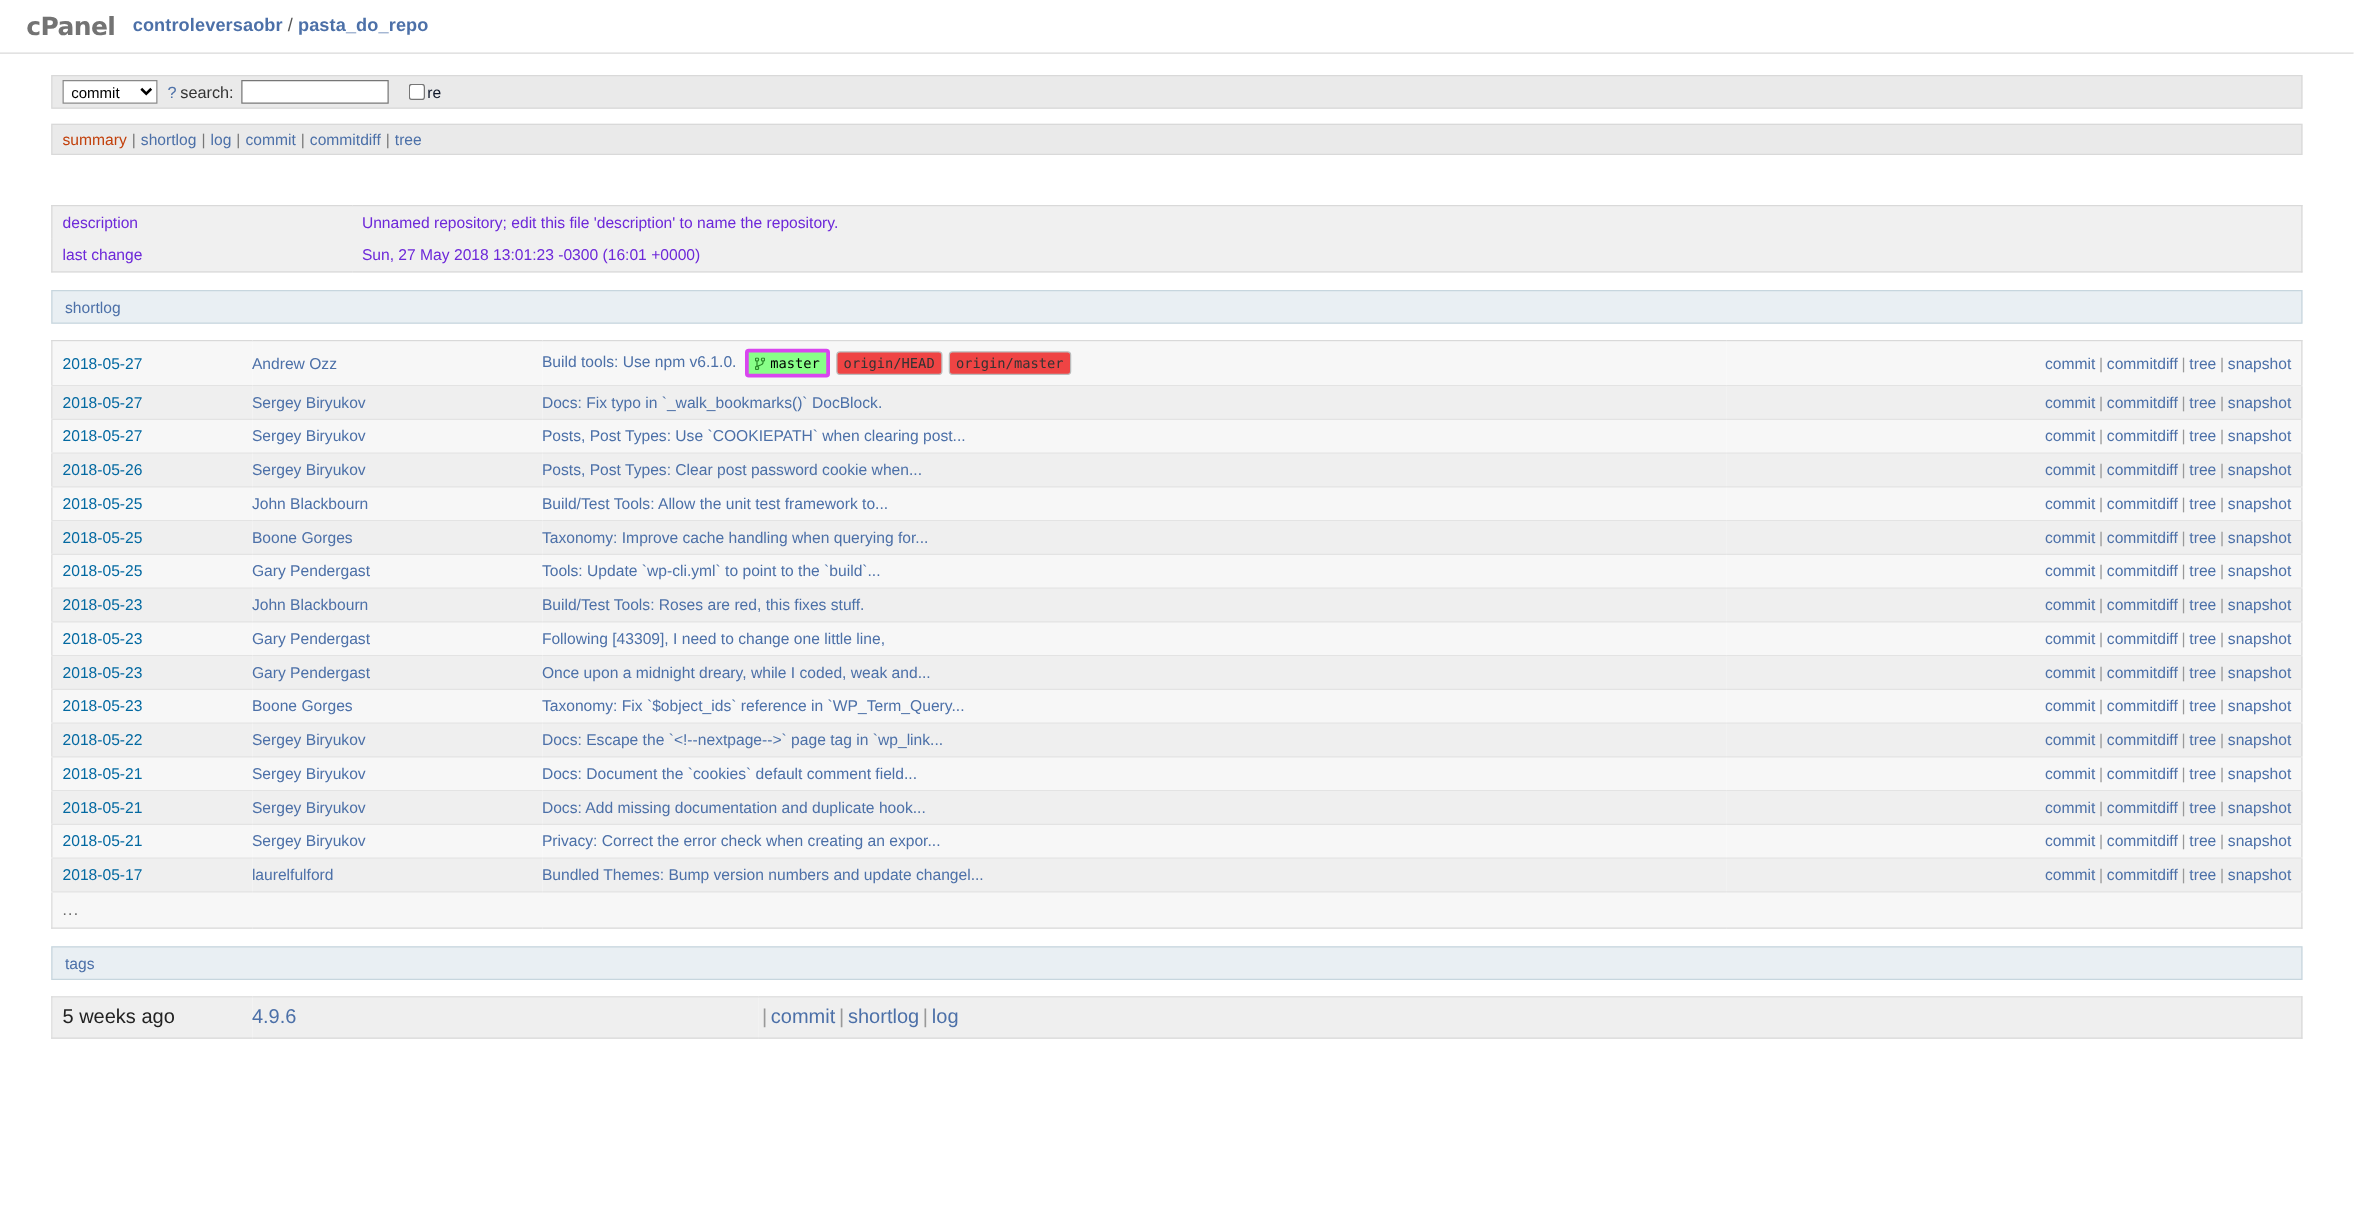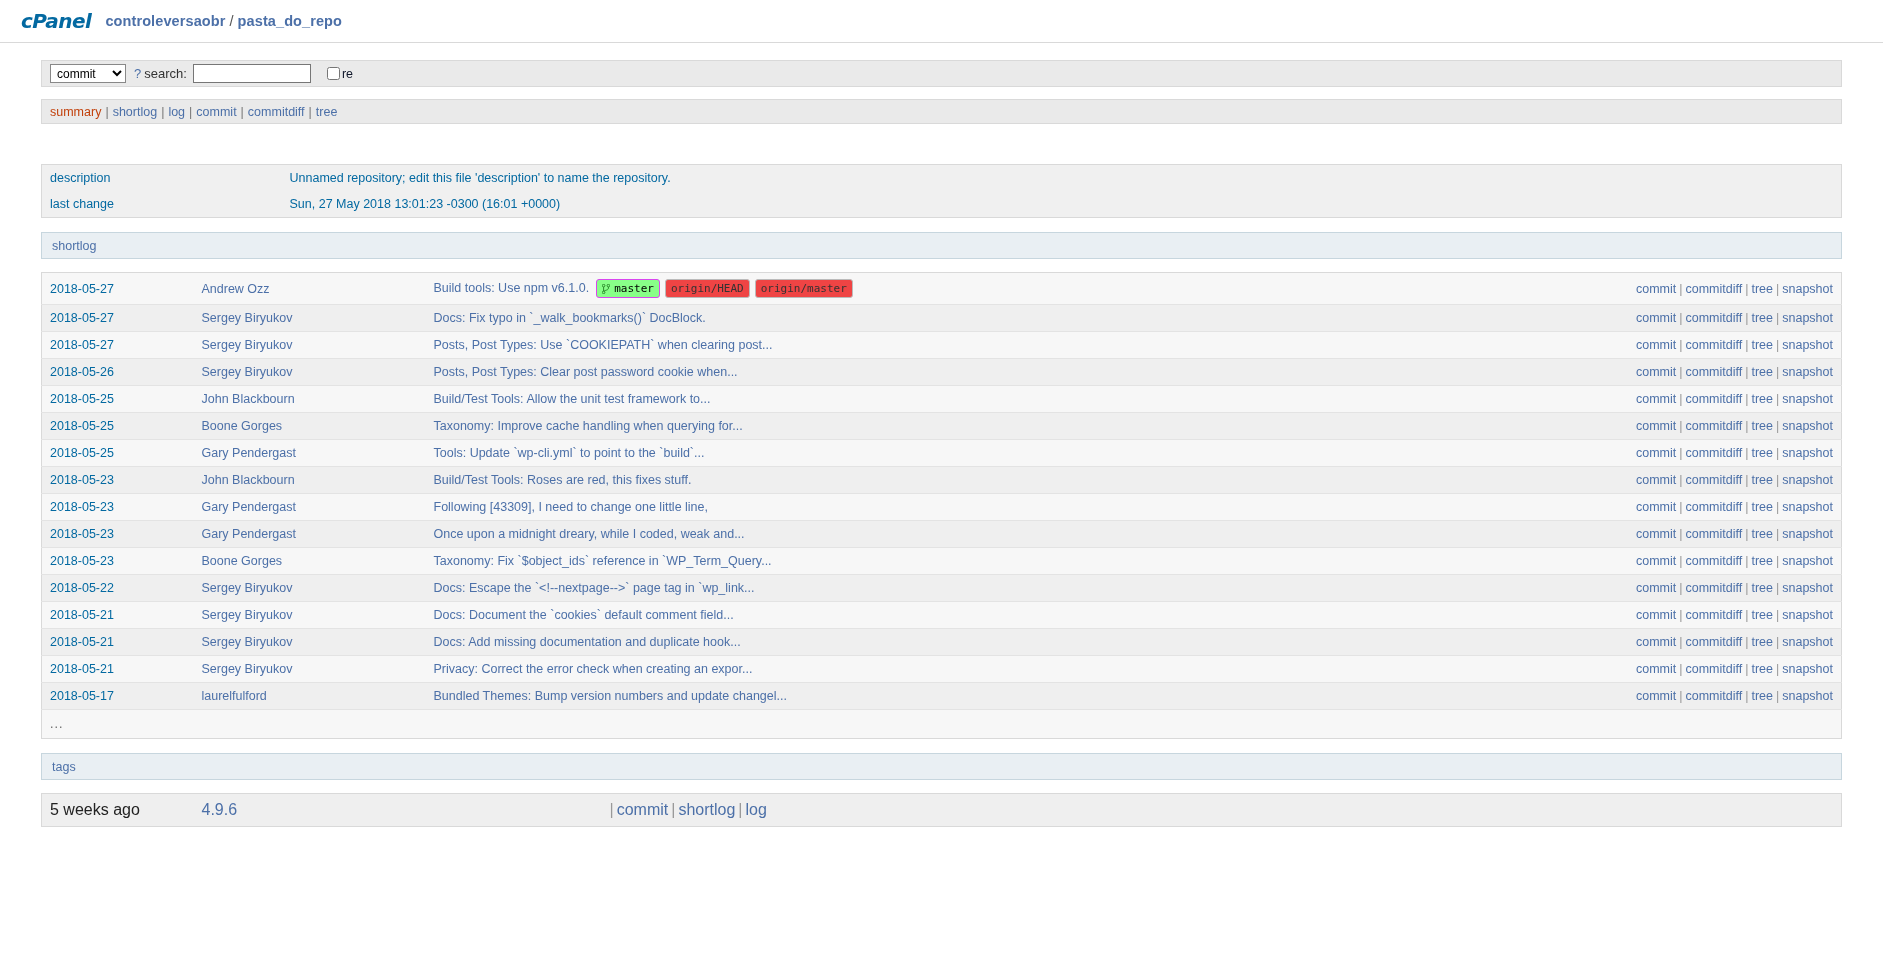--- a/index.html
+++ b/index.html
@@ -19,24 +19,23 @@
   .page-header {
     height: 43px;
     border-bottom: 1px solid #d9d9d9;
     display: flex;
     align-items: center;
     padding-left: 21px;
     background: #ffffff;
   }
   .logo {
     font-family: "DejaVu Sans", sans-serif;
-    font-style: italic;
     font-weight: bold;
     font-size: 20px;
-    color: #0369a1;
+    color: #737373;
     letter-spacing: -0.5px;
     margin-right: 14px;
     user-select: none;
   }
   .breadcrumb {
     font-size: 14.5px;
     font-weight: bold;
     color: #4c70a8;
     letter-spacing: 0.1px;
   }
@@ -100,21 +99,21 @@
 
   .info-table {
     border: 1px solid #d9d9d9;
     background: #f0f0f0;
     width: 100%;
     border-collapse: collapse;
   }
   .info-table td {
     padding: 6px 0 6px 8px;
     font-size: 12.5px;
-    color: #0369a1;
+    color: #6d28d9;
     border: 0;
   }
   .info-table td.key { width: 240px; }
 
   
   .section-title {
     margin-top: 14px;
     background: #e9eff3;
     border: 1px solid #c7d6de;
     height: 27px;
@@ -155,21 +154,21 @@
     font-family: "DejaVu Sans Mono", monospace;
     font-size: 11px;
     line-height: 1;
     padding: 3px 5px;
     border-radius: 3px;
     vertical-align: middle;
     white-space: nowrap;
   }
   .ref-head {
     background: #88ff88;
-    border: 1px solid #d946ef;
+    border: 3px solid #d946ef;
     color: #000;
   }
   .ref-remote {
     background: #ef4444;
     border: 1px solid #bbbbbb;
     color: #333;
   }
   .branch-icon { margin-right: 4px; display: inline-flex; }
 
   .more-row td { color: #666; padding: 7px 0 7px 8px !important; letter-spacing: 1px; }

